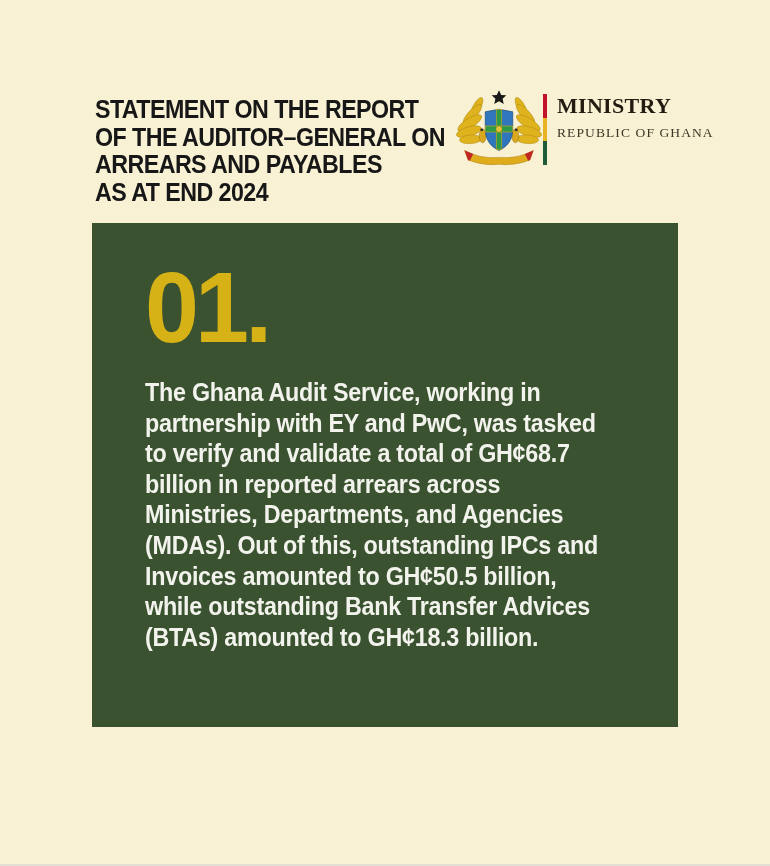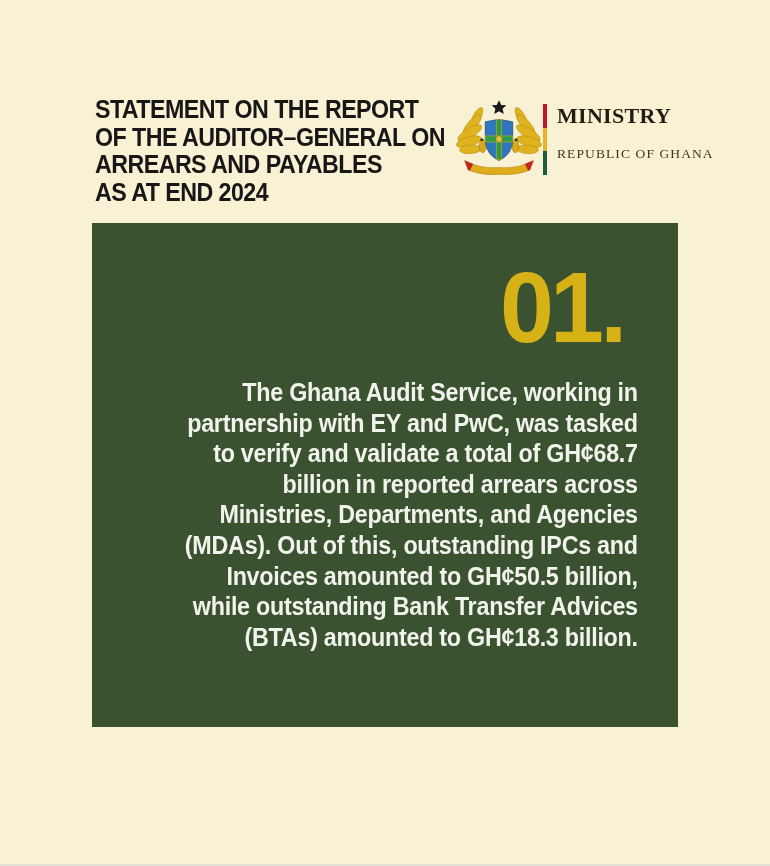--- a/index.html
+++ b/index.html
@@ -13,46 +13,45 @@
 
   
   .page-title {
     position:absolute; left:95px; top:96px;
     font-weight:bold; font-size:25px; line-height:27.6px;
     letter-spacing:-0.6px; color:#171717;
     white-space:pre-line;
     transform:scaleX(0.93); transform-origin:left top;
   }
 
-  .logo-group { position:absolute; left:456px; top:96px; width:260px; height:88px; }
+  .logo-group { position:absolute; left:456px; top:86px; width:260px; height:88px; }
   .coat-of-arms { position:absolute; left:0; top:2px; width:86px; height:82px; }
   .flag-divider {
     position:absolute; left:87px; top:8px; width:3.5px; height:71px;
     display:flex; flex-direction:column;
   }
   .flag-divider span { flex:1; }
   .logo-text { position:absolute; left:101px; top:8px; }
   .ministry-line {
     font-family:"Liberation Serif", serif; font-weight:bold;
     font-size:22px; line-height:24.5px; color:#231B10; letter-spacing:0.3px;
   }
   .republic-line {
     font-family:"Liberation Serif", serif;
     font-size:13.5px; line-height:18px; color:#3E3527; letter-spacing:1.1px;
-    margin-top:16px;
+    margin-top:5px;
     text-align:center;
   }
 
   
   .statement-card {
     position:absolute; left:92px; top:223px;
     width:586px; height:504px;
     background:#3A5230;
     padding:34px 40px 0 53px;
-    text-align:right;
   }
   .card-number {
     font-weight:bold; font-size:100px; line-height:1;
     color:#D6B217; letter-spacing:-4px;
     transform:scaleX(0.97); transform-origin:left top;
   }
   .card-body {
     margin-top:20px;
     font-weight:bold; font-size:26.5px; line-height:30.6px;
     letter-spacing:-0.3px; color:#F2F3EC;

